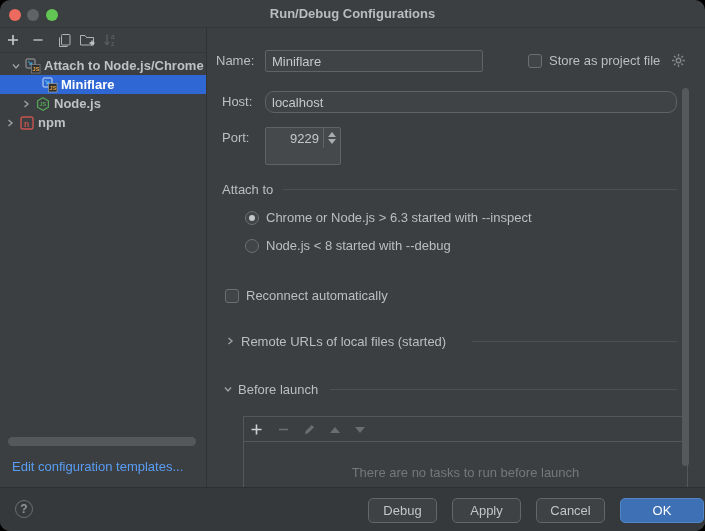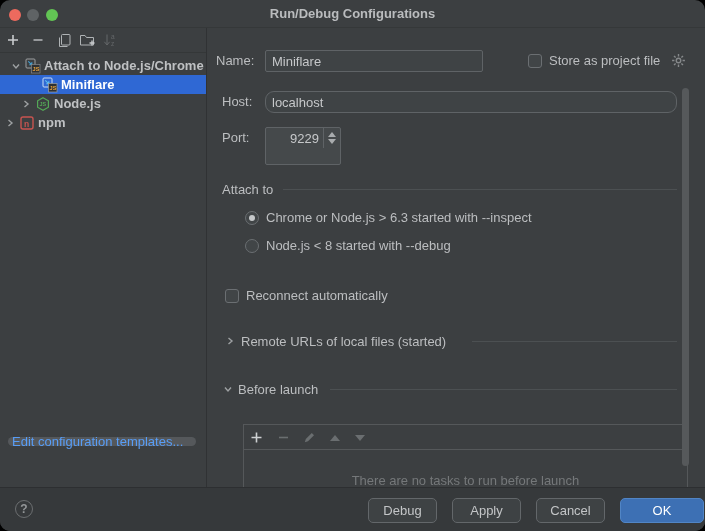--- a/index.html
+++ b/index.html
@@ -17,37 +17,37 @@
   .tb-icon{position:absolute;top:4px;width:16px;height:16px;display:flex;align-items:center;justify-content:center;}
   .tb-icon.disabled{opacity:.5;}
   .tree{position:absolute;left:0;top:28px;width:100%;}
   .tree-row{position:relative;height:19px;display:flex;align-items:center;white-space:nowrap;font-weight:700;color:#BFC1C3;}
   .tree-row.selected{background:#2F68D4;color:#FFFFFF;}
   .chev{display:inline-block;width:10px;height:10px;flex:0 0 10px;}
   .chev svg{display:block;}
   .chev.open svg{transform:rotate(90deg);}
   .tree-icon{width:16px;height:16px;margin:0 3px 0 4px;flex:0 0 16px;}
   .hscroll{position:absolute;left:8px;top:409px;width:188px;height:9px;border-radius:5px;background:#55585B;}
-  .edit-link{position:absolute;left:12px;top:406px;color:#589DF6;cursor:pointer;}
+  .edit-link{position:absolute;left:12px;top:431px;color:#589DF6;cursor:pointer;}
 
   
   .content{position:absolute;left:208px;top:28px;width:497px;height:459px;}
   .lbl{position:absolute;height:16px;line-height:16px;color:#BCBEC0;}
   .field{position:absolute;background:#3F4345;border:1px solid #5F6366;border-radius:2px;color:#C6C8CA;font-size:13px;padding:0 6px;outline:none;}
   .checkbox{position:absolute;width:14px;height:14px;border:1px solid #6B6F72;border-radius:3px;background:#414547;}
   .radio{position:absolute;width:14px;height:14px;border:1px solid #6B6F72;border-radius:50%;background:#414547;}
   .radio.on::after{content:"";position:absolute;left:3px;top:3px;width:6px;height:6px;border-radius:50%;background:#C5C8CA;}
   .hr{position:absolute;height:1px;background:#4C5052;}
   .spin{position:absolute;right:0;top:0;width:17px;height:20px;border-left:1px solid #5F6366;display:flex;flex-direction:column;align-items:center;justify-content:center;gap:2px;}
   .spin .up{width:0;height:0;border-left:4px solid transparent;border-right:4px solid transparent;border-bottom:5px solid #A9ACAE;}
   .spin .dn{width:0;height:0;border-left:4px solid transparent;border-right:4px solid transparent;border-top:5px solid #A9ACAE;}
   .portwrap{position:absolute;left:57px;top:99px;width:76px;height:38px;background:#45494B;border:1px solid #5F6366;border-radius:2px;}
   .portwrap input{position:absolute;left:0;top:0;width:57px;height:20px;background:transparent;border:none;color:#C6C8CA;font-size:13px;text-align:right;padding-right:4px;outline:none;}
 
-  .panel{position:absolute;left:35px;top:396px;width:445px;height:82px;border:1px solid #55585A;}
+  .panel{position:absolute;left:35px;top:388px;width:445px;height:82px;border:1px solid #55585A;}
   .panel-toolbar{position:absolute;left:0;top:0;width:100%;height:25px;border-bottom:1px solid #55585A;}
   .pt-icon{position:absolute;top:6px;width:13px;height:13px;display:flex;align-items:center;justify-content:center;}
   .tri-up{width:0;height:0;border-left:5px solid transparent;border-right:5px solid transparent;border-bottom:6px solid #6A6E70;}
   .tri-dn{width:0;height:0;border-left:5px solid transparent;border-right:5px solid transparent;border-top:6px solid #6A6E70;}
   .empty-text{position:absolute;left:0;top:48px;width:100%;text-align:center;color:#75787A;}
   .vscroll{position:absolute;left:474px;top:60px;width:7px;height:378px;border-radius:4px;background:#56595B;}
 
   
   .footer{position:absolute;left:0;top:487px;width:705px;height:44px;background:#36393B;border-top:1px solid #2D2F31;}
   .help{position:absolute;left:15px;top:12px;width:18px;height:18px;border:1.5px solid #6C6F71;border-radius:50%;color:#939698;font-weight:700;font-size:12px;text-align:center;line-height:16px;}

